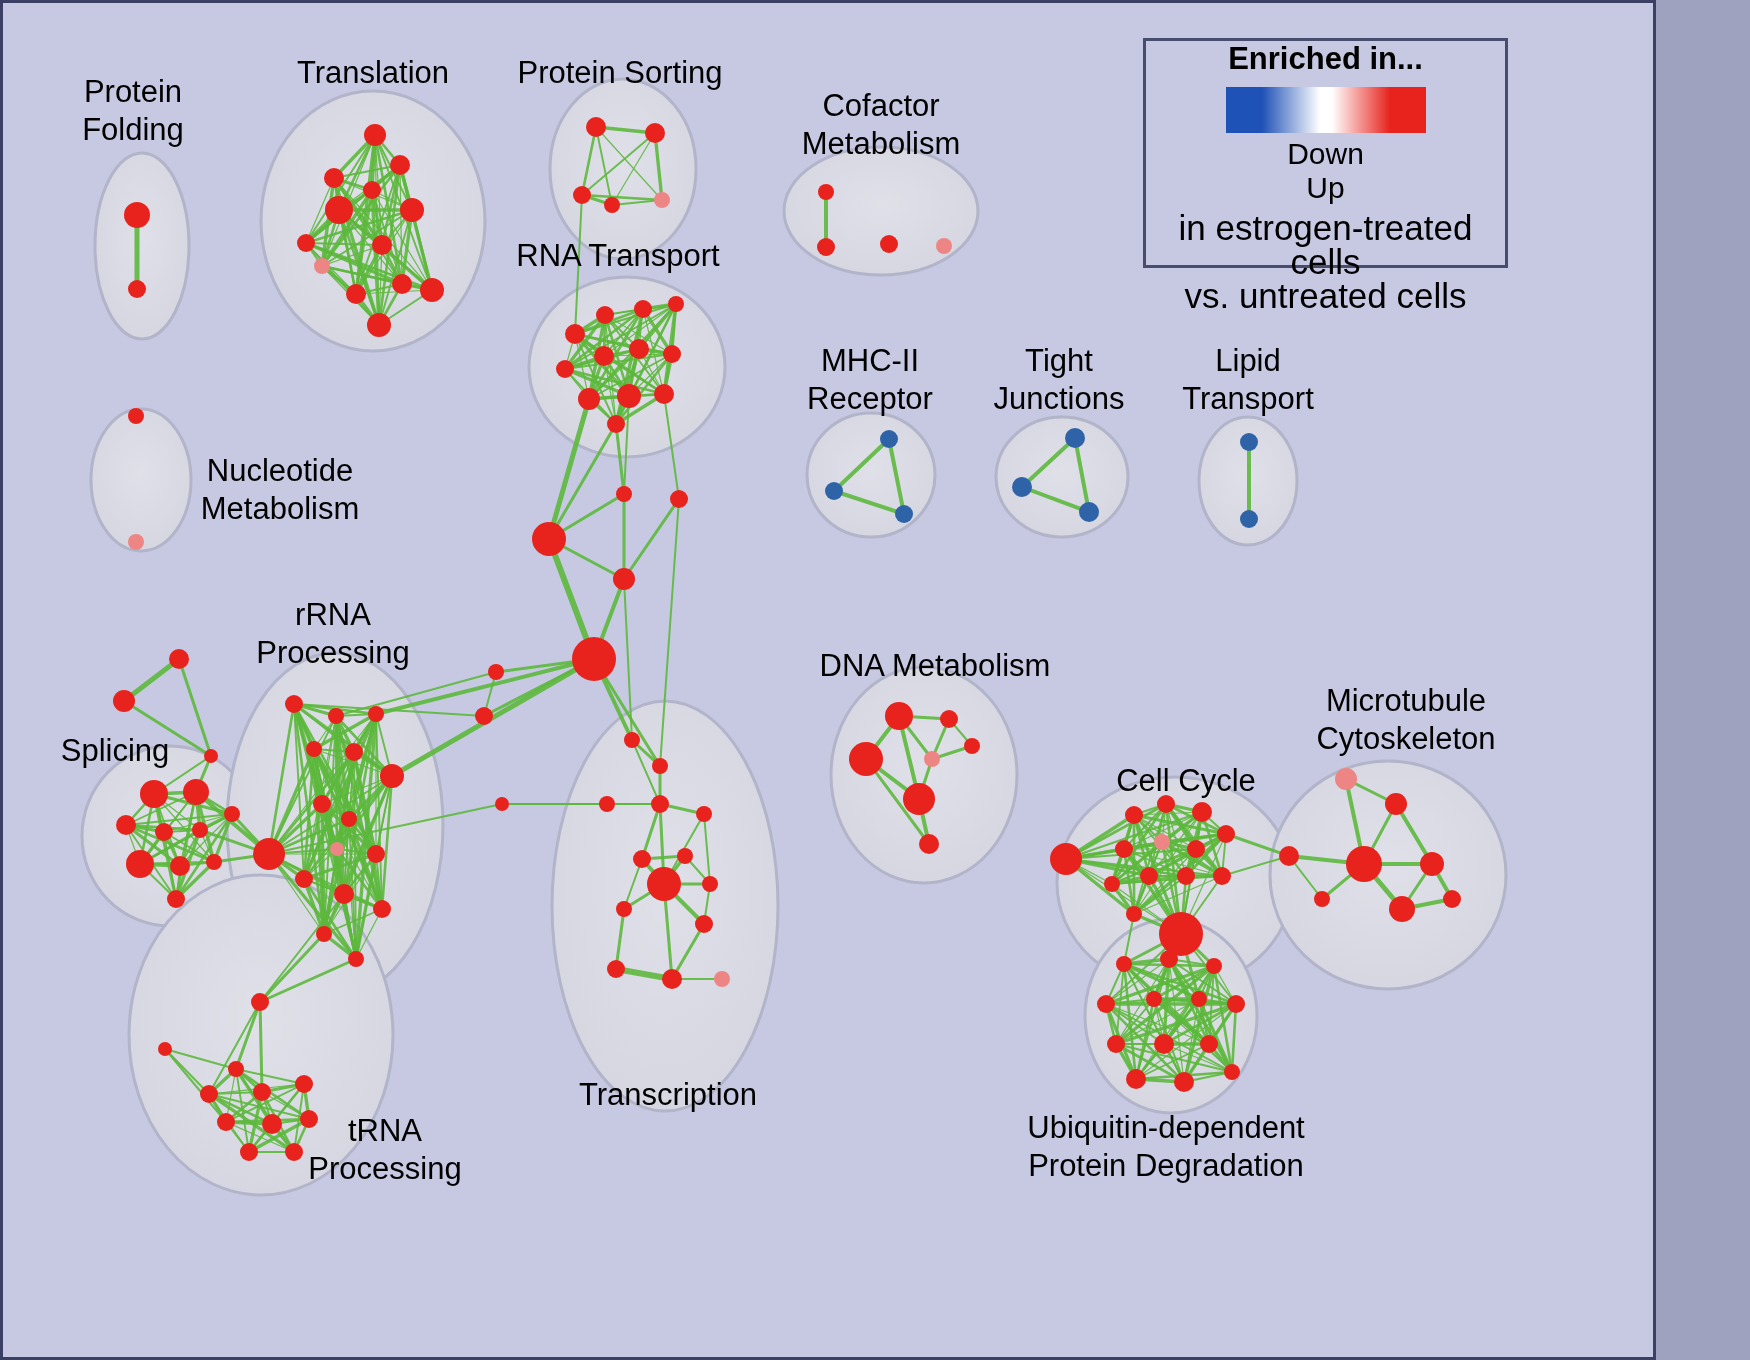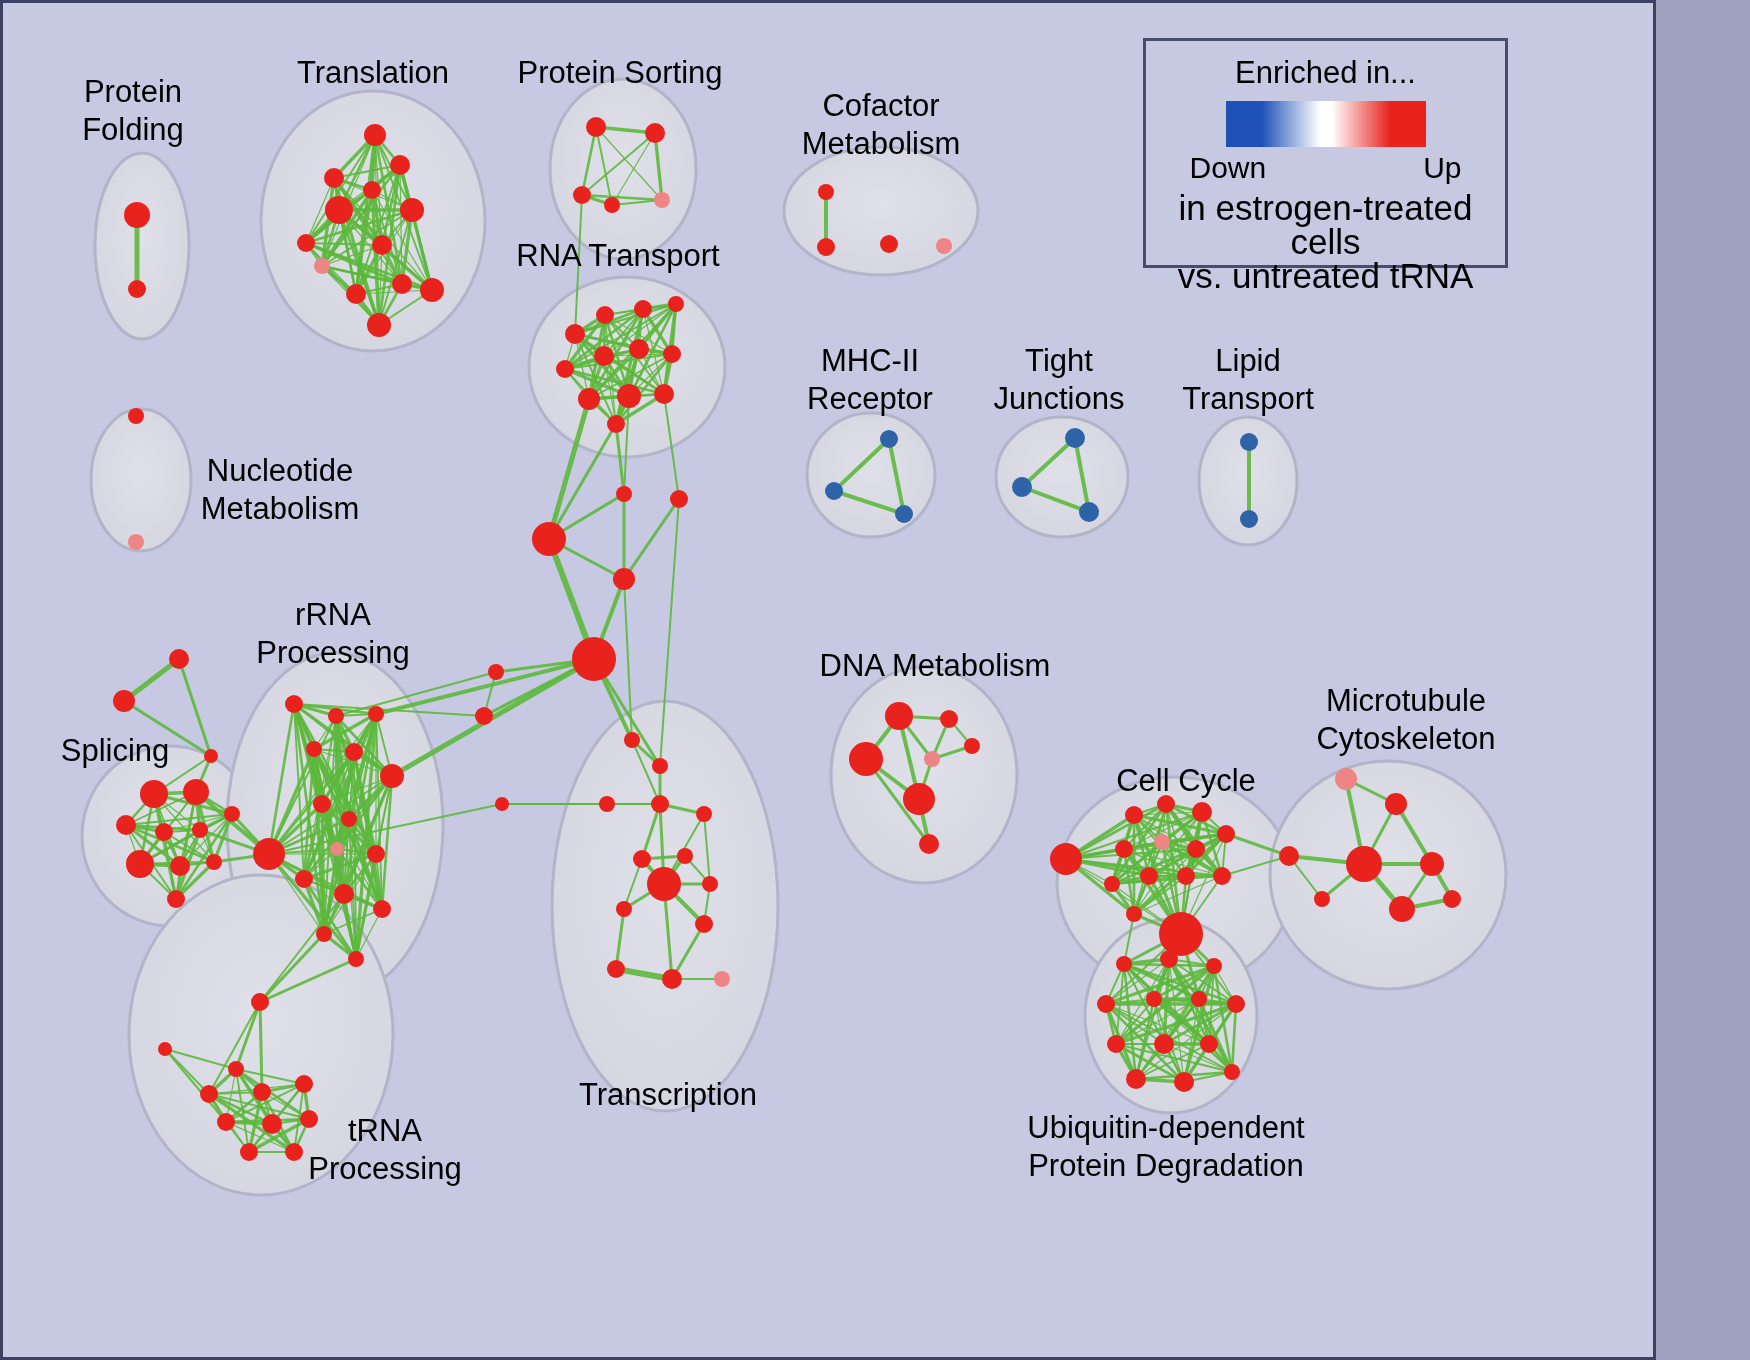--- a/index.html
+++ b/index.html
@@ -17,30 +17,31 @@
   .legend{
     position:absolute;
     left:1140px;top:35px;
     width:365px;height:230px;
     box-sizing:border-box;
     border:3px solid #484d6d;
     background:#c7c9e2;
     text-align:center;
     color:#000;
   }
-  .legend-title{margin-top:14px;font-size:31px;}
+  .legend-title{font-size:31px;font-weight:bold;}
   .legend-bar{
     width:200px;height:46px;
     margin:10px auto 0 auto;
     background:linear-gradient(to right,#1f52b7,#fff,#e8231d);
   }
   .legend-row{
     width:272px;margin:4px auto 0 auto;
     display:flex;justify-content:space-between;
     font-size:30px;
+    flex-direction:column;
   }
   .legend-caption{font-size:35px;line-height:34px;}
   .legend-caption.first{margin-top:6px;}
 </style>
 </head>
 <body>
 
 <div class="canvas" style="background: rgb(199, 201, 226); border-color: rgb(58, 63, 99);">
 
   <svg id="network-svg" width="1750" height="1360" viewBox="0 0 1750 1360">
@@ -888,16 +889,16 @@
     </svg>
 
   <div class="legend">
     <div class="legend-title">Enriched in...</div>
     <div class="legend-bar" style="background: linear-gradient(to right, rgb(31, 82, 183) 0%, rgb(31, 82, 183) 18%, rgb(255, 255, 255) 47%, rgb(255, 255, 255) 53%, rgb(232, 35, 29) 82%, rgb(232, 35, 29) 100%);"></div>
     <div class="legend-row">
       <span>Down</span>
       <span>Up</span>
     </div>
     <div class="legend-caption first">in estrogen-treated cells</div>
-    <div class="legend-caption">vs. untreated tRNA</div>
+    <div class="legend-caption">vs. untreated cells</div>
   </div>
 
 </div>
 
 </body></html>

